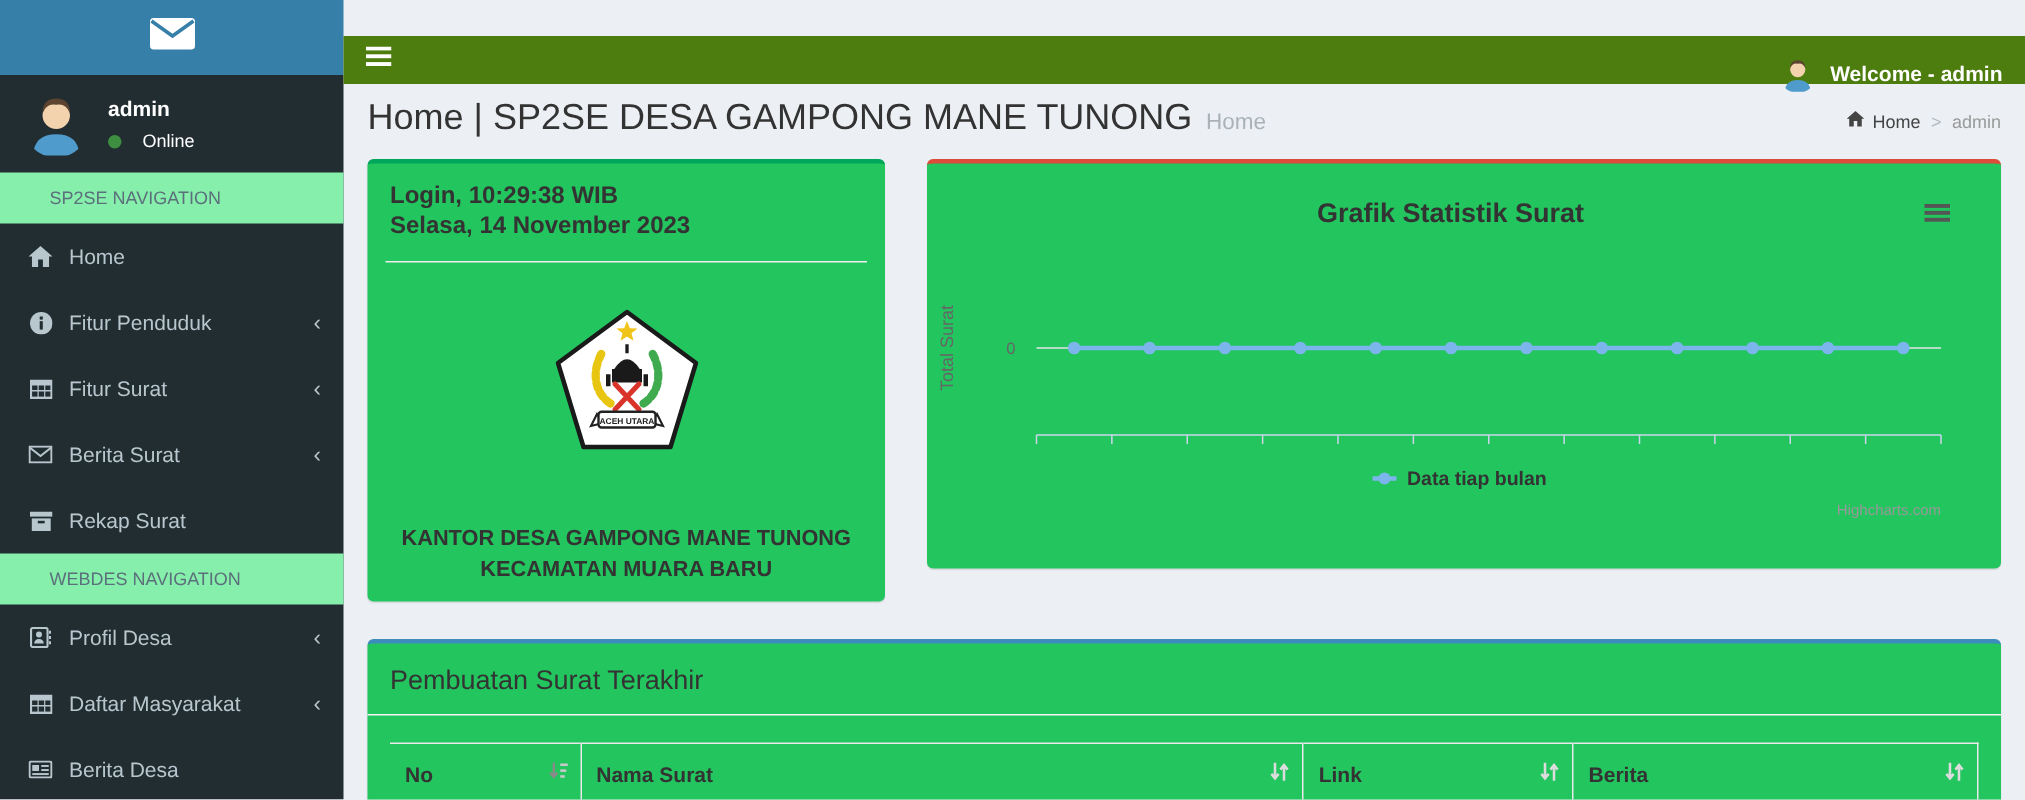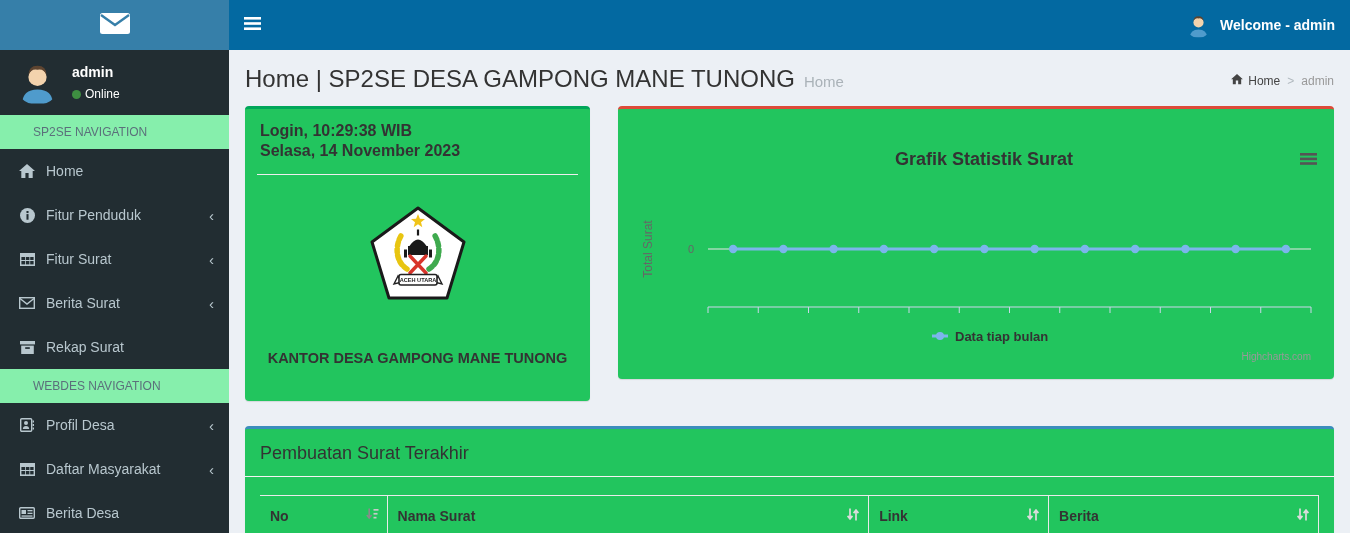--- a/index.html
+++ b/index.html
@@ -2,53 +2,53 @@
 <html><head>
 <meta charset="utf-8">
 <style>
   * { margin:0; padding:0; box-sizing:border-box; }
   html,body { width:1350px; height:533px; overflow:hidden; }
   body { font-family:"Liberation Sans", sans-serif; background:#ecf0f5; position:relative; }
 
   
   .main-header { position:absolute; top:0; left:0; width:1350px; height:50px; z-index:10; display:flex; }
   .logo { width:229px; height:50px; background:#367fa9; display:flex; align-items:center; justify-content:center; cursor:pointer; }
-  .navbar { flex:1; height:50px; background:#0369a1; position:relative; display:flex; align-items:center; }
+  .navbar { flex:1; height:32px; background:#4d7c0f; position:relative; display:flex; align-items:center;margin-top:24px; }
   .sidebar-toggle { width:46px; height:50px; display:flex; align-items:center; justify-content:center; cursor:pointer; }
   .navbar-user { position:absolute; right:15px; top:0; height:50px; display:flex; align-items:center; gap:9px; cursor:pointer; }
   .navbar-user .welcome { color:#fff; font-size:14px; font-weight:bold; }
   .mini-avatar { width:25px; height:25px; border-radius:50%; overflow:hidden; }
 
   
   .main-sidebar { position:absolute; top:50px; left:0; width:229px; height:483px; background:#222d32; z-index:9; }
   .user-panel { padding:10px 15px; display:flex; gap:12px; align-items:flex-start; }
   .user-panel .avatar { width:45px; height:45px; border-radius:50%; overflow:hidden; flex:0 0 45px; }
   .user-info { padding-top:4px; }
   .user-name { color:#fff; font-size:14px; font-weight:bold; margin-bottom:7px; }
-  .user-status { color:#fff; font-size:12px; display:flex; align-items:center; gap:4px; cursor:pointer; }
+  .user-status { color:#fff; font-size:12px; display:flex; align-items:center; gap:14px; cursor:pointer; }
   .online-dot { width:9px; height:9px; border-radius:50%; background:#3e8e41; display:inline-block; }
   .menu-section-header { background:#86efac; color:#5b707b; font-size:12px; padding:10px 15px 10px 33px; }
   .menu-item { display:flex; align-items:center; gap:10px; padding:0 15px; height:44px; color:#b8c7ce; font-size:14px; cursor:pointer; text-decoration:none; border-left:3px solid transparent; }
   .mi { width:18px; display:flex; justify-content:center; align-items:center; flex:0 0 18px; }
   .arrow { margin-left:auto; font-size:15px; color:#b8c7ce; line-height:1; }
 
   
   .content-wrapper { position:absolute; top:50px; left:229px; width:1121px; height:483px; background:#ecf0f5; }
   .content-header { position:relative; padding:15px 16px 0 16px; height:56px; }
   .content-header h1 { font-size:24px; font-weight:normal; color:#333; display:flex; align-items:baseline; gap:9px; }
   .content-header h1 small { font-size:15px; color:#aab2b8; font-weight:normal; }
   .breadcrumb { position:absolute; right:16px; top:24px; display:flex; align-items:center; gap:7px; font-size:12px; list-style:none; }
   .breadcrumb .crumb-home { color:#444; display:flex; align-items:center; gap:5px; cursor:pointer; text-decoration:none; }
   .breadcrumb .sep { color:#b0b8be; }
   .breadcrumb .active { color:#999; }
 
   .row-top { display:flex; gap:28px; padding:0 16px; }
   .box { background:#22c55e; border-radius:4px; box-shadow:0 1px 1px rgba(0,0,0,0.1); }
   .box-success { border-top:3px solid #00a65a; width:345px; height:295px; padding:10px; }
-  .box-danger  { border-top:3px solid #dd4b39; width:716px; height:273px; padding:18px; position:relative; }
+  .box-danger  { border-top:3px solid #dd4b39; width:716px; height:273px; padding:1px; position:relative; }
 
   .login-lines { font-size:16px; font-weight:bold; color:#333; line-height:20px; padding:2px 5px 0 5px; }
   .box-success hr { border:none; border-top:1px solid #eee; margin:13px 2px 0 2px; }
   .crest-wrap { display:flex; justify-content:center; margin:30px 0 14px 0; }
   .office-lines { text-align:center; font-weight:bold; color:#333; font-size:14.5px; line-height:21px;margin-top:39px; }
 
   
   .table-box { margin:25px 16px 0 16px; border-top:3px solid #3c8dbc; height:160px; padding:0; }
   .table-box .box-title { font-size:18px; font-weight:normal; color:#333; padding:14px 15px 12px 15px; }
   .table-box .box-divider { border:none; border-top:1px solid #f4f4f4; margin:0; }
@@ -260,20 +260,21 @@
             <path d="M42 68 L58 51 M42 51 L58 68" stroke="#d8342a" stroke-width="3.4" stroke-linecap="round"></path>
             <path d="M30 71 L26 79 L34 77 Z" fill="#ffffff" stroke="#222" stroke-width="1.4"></path>
             <path d="M70 71 L74 79 L66 77 Z" fill="#ffffff" stroke="#222" stroke-width="1.4"></path>
             <rect x="31" y="69.5" width="38" height="10.5" rx="2" fill="#ffffff" stroke="#222" stroke-width="1.6"></rect>
             <text x="50" y="77.4" text-anchor="middle" font-size="5.6" font-weight="bold" fill="#222">ACEH UTARA</text>
           </svg>
         </span>
       </div>
       <div class="office-lines">
         <div>KANTOR DESA GAMPONG MANE TUNONG</div>
+        <div>KECAMATAN MUARA BARU</div>
       </div>
     </div>
 
     <div class="box box-danger">
       <svg id="chartSvg" class="chart-svg" width="696" height="250" viewBox="0 0 696 250">
           <text x="348" y="38" text-anchor="middle" font-size="18" font-weight="bold" fill="#333333">Grafik Statistik Surat</text>
           <rect x="664" y="26" width="17" height="2.6" fill="#555555"></rect>
           <rect x="664" y="30.6" width="17" height="2.6" fill="#555555"></rect>
           <rect x="664" y="35.2" width="17" height="2.6" fill="#555555"></rect>
           <text x="16" y="122" text-anchor="middle" font-size="12" fill="#666666" transform="rotate(-90 16 122)">Total Surat</text>

